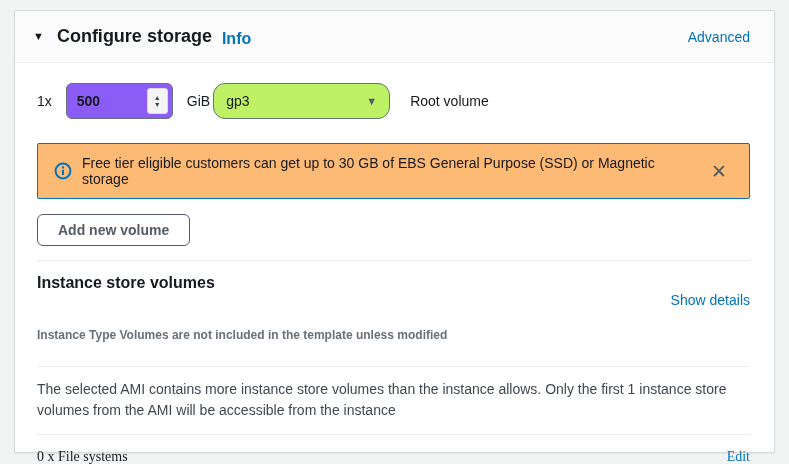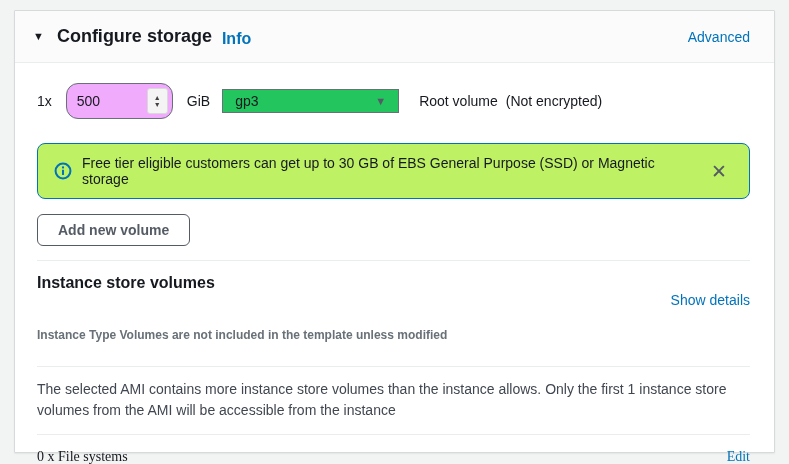--- a/index.html
+++ b/index.html
@@ -75,68 +75,69 @@
   .size-input-wrap {
     position: relative;
     width: 107px;
     height: 36px;
     margin-right: 14px;
   }
   .size-input {
     width: 100%;
     height: 100%;
     border: 1px solid #687078;
-    border-radius: 12px;
+    border-radius: 6px;
     padding: 0 34px 0 10px;
     font-size: 14px;
     font-family: "Liberation Sans", sans-serif;
     color: #16191f;
-    background: #f0abfc;
+    background: #8b5cf6;
+    font-weight: bold;
   }
   .stepper {
     position: absolute;
     right: 5px; top: 5px;
     width: 21px; height: 26px;
     background: #f4f4f4;
     border: 1px solid #d9d9d9;
     border-radius: 3px;
     display: flex;
     flex-direction: column;
     align-items: center;
     justify-content: center;
     cursor: pointer;
   }
   .stepper span {
     font-size: 7px;
     line-height: 7px;
     color: #444;
   }
-  .unit-label { margin-right: 12px; }
+  .unit-label { margin-right: 3px; }
   .select-box {
     width: 177px;
-    height: 24px;
+    height: 36px;
     border: 1px solid #687078;
-    border-radius: 0;
-    background: #22c55e;
+    border-radius: 12px;
+    background: #bef264;
     display: flex;
     align-items: center;
     justify-content: space-between;
     padding: 0 12px;
     font-size: 14px;
     margin-right: 20px;
     cursor: pointer;
   }
   .select-caret { font-size: 11px; color: #545b64; }
   .root-volume-label { margin-right: 8px; }
   .encrypted-label { color: #16191f; }
   .alert {
     margin-top: 24px;
     border: 1px solid #0073bb;
-    border-radius: 8px;
-    background: #bef264;
+    border-radius: 2px;
+    background: #fdba74;
     display: flex;
     align-items: center;
     padding: 10px 14px 10px 16px;
     min-height: 56px;
   }
   .alert-icon { flex: 0 0 auto; display: flex; margin-right: 10px; }
   .alert-text { font-size: 14px; color: #16191f; }
   .alert-close {
     margin-left: auto;
     background: none;
@@ -235,21 +236,20 @@
           <span>▲</span>
           <span>▼</span>
         </span>
       </span>
       <span class="unit-label">GiB</span>
       <span class="select-box">
         <span>gp3</span>
         <span class="select-caret">▼</span>
       </span>
       <span class="root-volume-label">Root volume</span>
-      <span class="encrypted-label">(Not encrypted)</span>
     </div>
 
     <div class="alert">
       <span class="alert-icon">
         <svg width="18" height="18" viewBox="0 0 16 16">
           <circle cx="8" cy="8" r="6.6" fill="none" stroke="#0073bb" stroke-width="1.8"></circle>
           <rect x="7.1" y="6.9" width="1.8" height="4.6" fill="#0073bb"></rect>
           <rect x="7.1" y="3.9" width="1.8" height="1.8" fill="#0073bb"></rect>
         </svg>
       </span>

